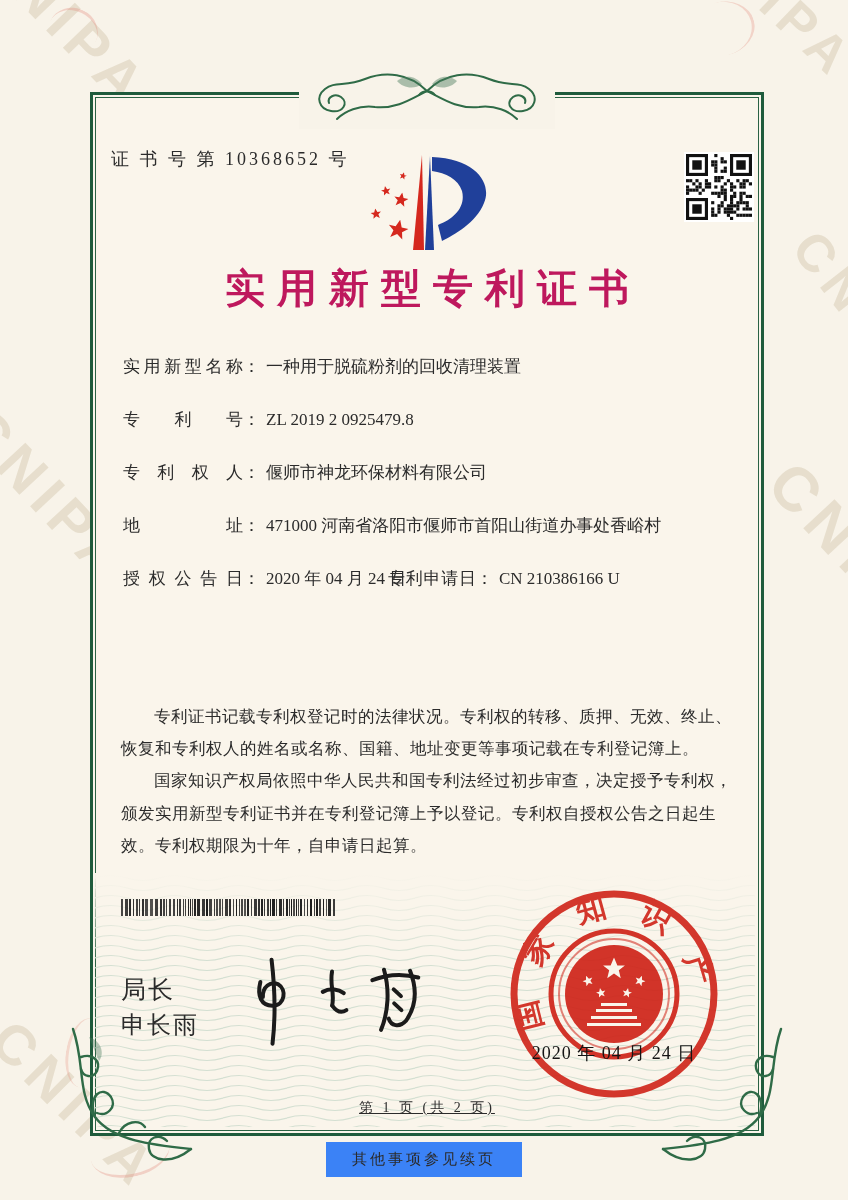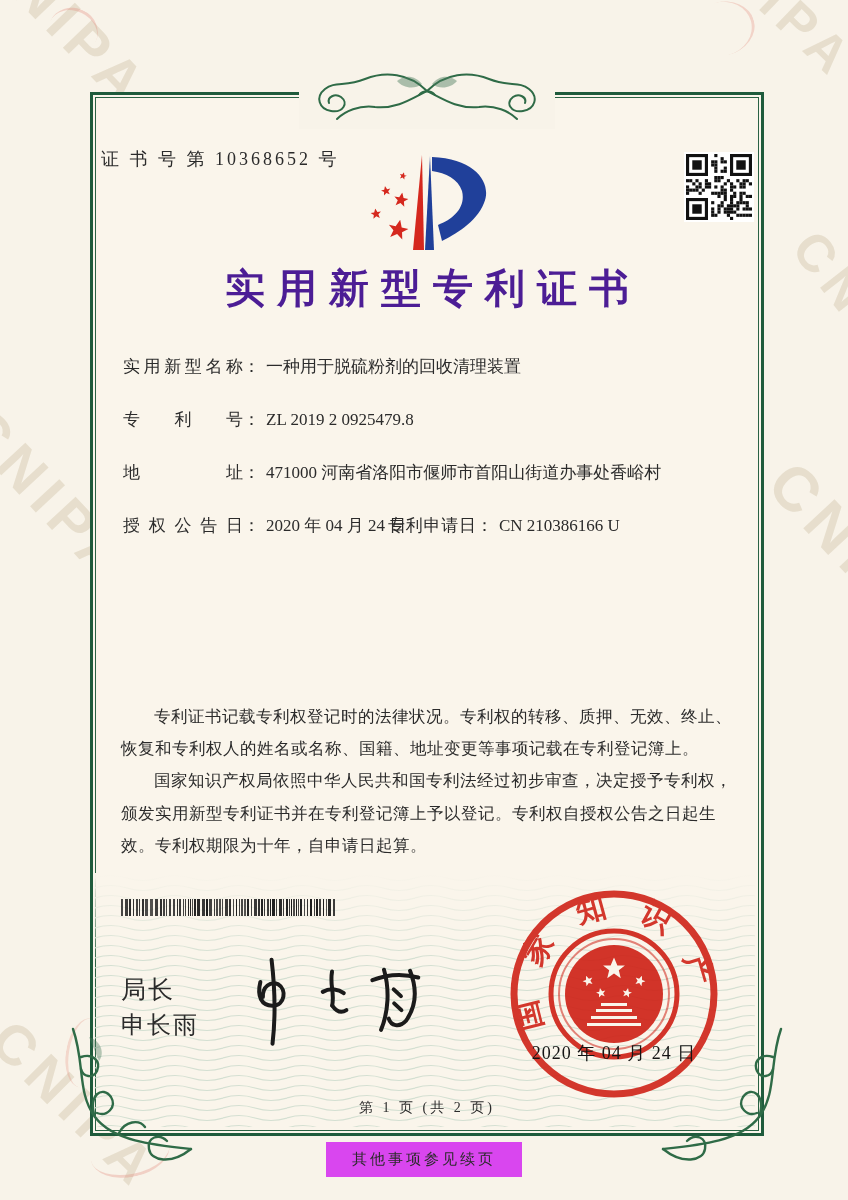--- a/index.html
+++ b/index.html
@@ -17,26 +17,26 @@
   }
   .artifact{position:absolute;z-index:0;border-radius:50%;}
   
   .frame{
     position:absolute;left:90px;top:92px;width:668px;height:1038px;
     border:3px solid #1f5b3c;background:#faf5eb;z-index:1;
   }
   .frame::before{content:"";position:absolute;inset:2px;border:1px solid #2a6244;pointer-events:none;}
   .abs{position:absolute;}
   
-  .cert-number{left:8px;top:52px;font-size:18px;letter-spacing:3px;z-index:3;}
+  .cert-number{left:18px;top:52px;font-size:18px;letter-spacing:3px;z-index:3;}
   .logo{left:265px;top:56px;z-index:3;}
   .qr{left:591px;top:57px;z-index:3;background:#fff;padding:2px;}
   .title{
     left:0;right:0;top:166px;text-align:center;font-size:40px;font-weight:700;
-    letter-spacing:12px;z-index:3;color:#4c1d95;text-indent:12px;
+    letter-spacing:12px;z-index:3;color:#be185d;text-indent:12px;
   }
   
   .fields{left:30px;top:260px;width:610px;z-index:3;font-size:17px;}
   .field-row{height:53px;position:relative;}
   .flabel{
     display:inline-block;width:120px;text-align:justify;text-align-last:justify;
     vertical-align:top;
   }
   .fvalue{margin-left:6px;margin-top:24px;}
   .second-pair{position:absolute;left:265px;top:0;}
@@ -48,24 +48,24 @@
   .guilloche{left:2px;top:778px;z-index:2;}
   .barcode{left:28px;top:804px;z-index:3;}
   .sig-title{left:28px;top:878px;font-family:"Liberation Sans","DejaVu Sans",sans-serif;font-size:25px;letter-spacing:2px;z-index:3;}
   .sig-name{left:28px;top:914px;font-family:"Liberation Sans","DejaVu Sans",sans-serif;font-size:24px;letter-spacing:2px;z-index:3;}
   .signature{left:140px;top:856px;z-index:3;}
   .seal{left:408px;top:786px;z-index:4;}
   .seal-date{
     left:412px;top:946px;width:218px;text-align:center;z-index:5;
     font-size:18px;letter-spacing:1px;color:#141414;
   }
-  .page-number{left:0;right:0;top:1004px;text-align:center;font-size:14px;letter-spacing:3px;z-index:3;}
+  .page-number{left:0;right:0;top:1004px;text-align:center;font-size:14px;letter-spacing:3px;z-index:3;text-decoration:underline;}
   .continuation{
     position:absolute;left:50%;top:1142px;transform:translateX(-50%);
-    background:#d946ef;padding:8px 26px;font-size:15px;letter-spacing:3px;z-index:2;
+    background:#3b82f6;padding:8px 26px;font-size:15px;letter-spacing:3px;z-index:2;
   }
   .ornament{z-index:2;pointer-events:none;}
 </style>
 </head>
 <body>
 
 <div class="page">
 
   <span class="wm" style="left:-44px;top:-14px;font-size:58px;transform:rotate(46deg);">CNIPA</span>
   <span class="wm" style="left:676px;top:-30px;font-size:52px;transform:rotate(44deg);">CNIPA</span>
@@ -279,20 +279,23 @@
     <div class="abs title">实用新型专利证书</div>
 
     <div class="abs fields">
       <div class="field-row">
         <span class="flabel">实用新型名称</span><span>：</span><span class="fvalue">一种用于脱硫粉剂的回收清理装置</span>
       </div>
       <div class="field-row">
         <span class="flabel">专利号</span><span>：</span><span class="fvalue">ZL 2019 2 0925479.8</span>
       </div>
       <div class="field-row">
+        <span class="flabel">专利权人</span><span>：</span><span class="fvalue">偃师市神龙环保材料有限公司</span>
+      </div>
+      <div class="field-row">
         <span class="flabel">地址</span><span>：</span><span class="fvalue">471000 河南省洛阳市偃师市首阳山街道办事处香峪村</span>
       </div>
       <div class="field-row">
         <span class="flabel">授权公告日</span><span>：</span><span class="fvalue">2020 年 04 月 24 日</span>
         <span class="second-pair">
           <span class="flabel">专利申请日</span><span>：</span><span class="fvalue">CN 210386166 U</span>
         </span>
       </div>
     </div>
 

